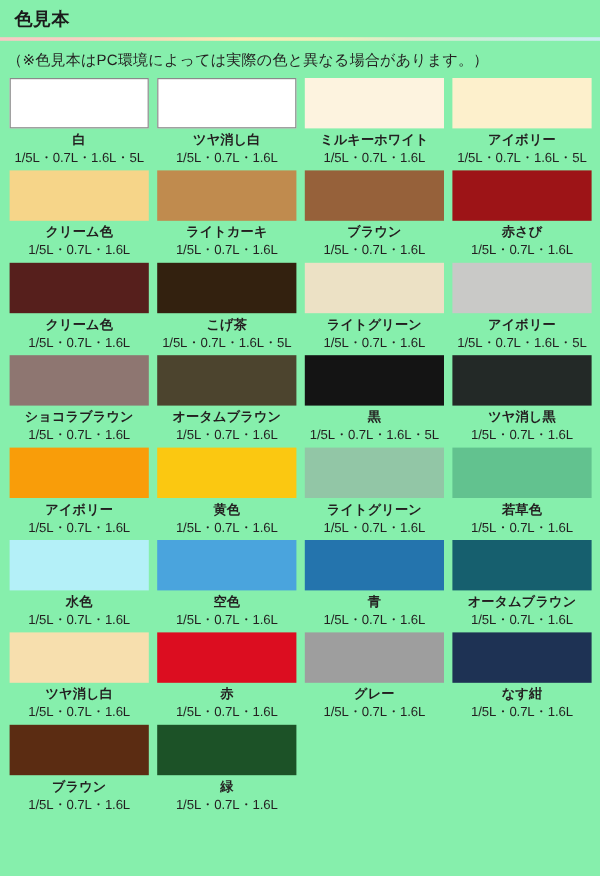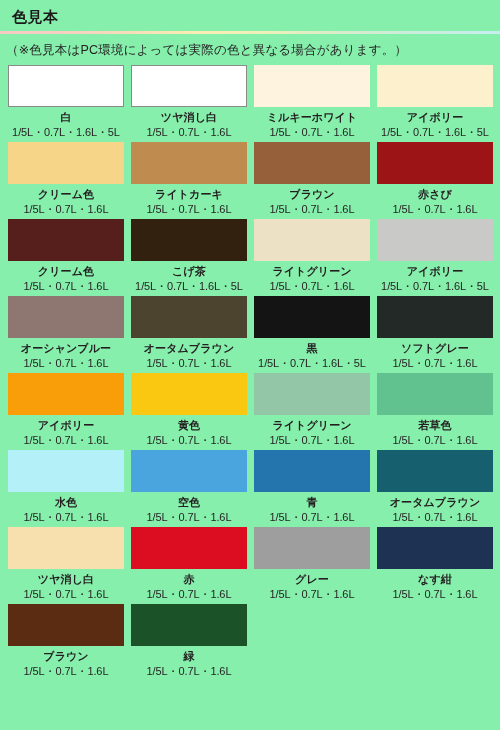--- a/index.html
+++ b/index.html
@@ -187,36 +187,36 @@
         </div>
         <div class="swatch-cell">
           <div class="swatch-chip" style="background: rgb(201, 201, 199);"></div>
           <div class="swatch-name">アイボリー</div>
           <div class="swatch-sizes">1/5L・0.7L・1.6L・5L</div>
         </div>
       </div>
       <div class="swatch-row">
         <div class="swatch-cell">
           <div class="swatch-chip" style="background: rgb(142, 118, 113);"></div>
-          <div class="swatch-name">オーシャンブルー</div>
+          <div class="swatch-name">ショコラブラウン</div>
           <div class="swatch-sizes">1/5L・0.7L・1.6L</div>
         </div>
         <div class="swatch-cell">
           <div class="swatch-chip" style="background: rgb(76, 68, 46);"></div>
           <div class="swatch-name">オータムブラウン</div>
           <div class="swatch-sizes">1/5L・0.7L・1.6L</div>
         </div>
         <div class="swatch-cell">
           <div class="swatch-chip" style="background: rgb(20, 20, 20);"></div>
           <div class="swatch-name">黒</div>
           <div class="swatch-sizes">1/5L・0.7L・1.6L・5L</div>
         </div>
         <div class="swatch-cell">
           <div class="swatch-chip" style="background: rgb(35, 41, 39);"></div>
-          <div class="swatch-name">ソフトグレー</div>
+          <div class="swatch-name">ツヤ消し黒</div>
           <div class="swatch-sizes">1/5L・0.7L・1.6L</div>
         </div>
       </div>
       <div class="swatch-row">
         <div class="swatch-cell">
           <div class="swatch-chip" style="background: rgb(249, 157, 9);"></div>
           <div class="swatch-name">アイボリー</div>
           <div class="swatch-sizes">1/5L・0.7L・1.6L</div>
         </div>
         <div class="swatch-cell">

